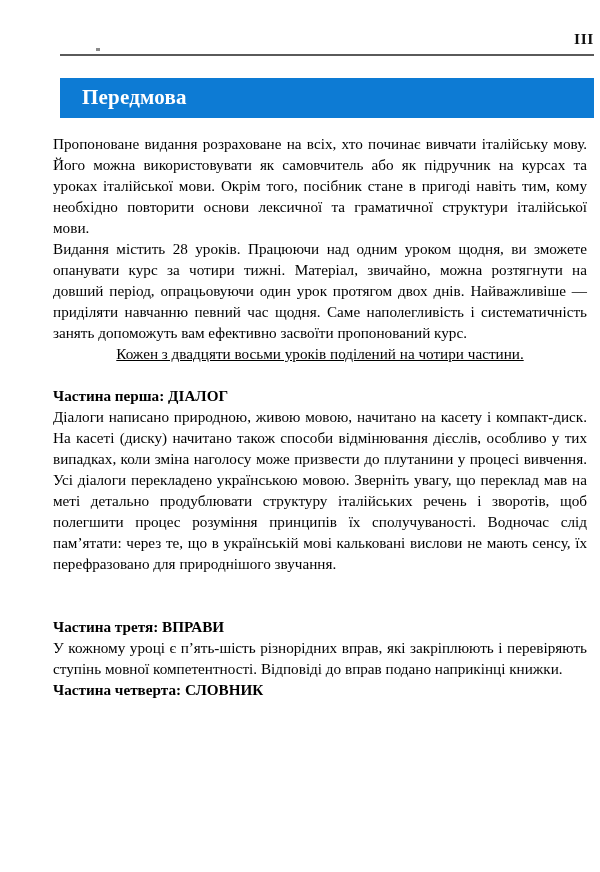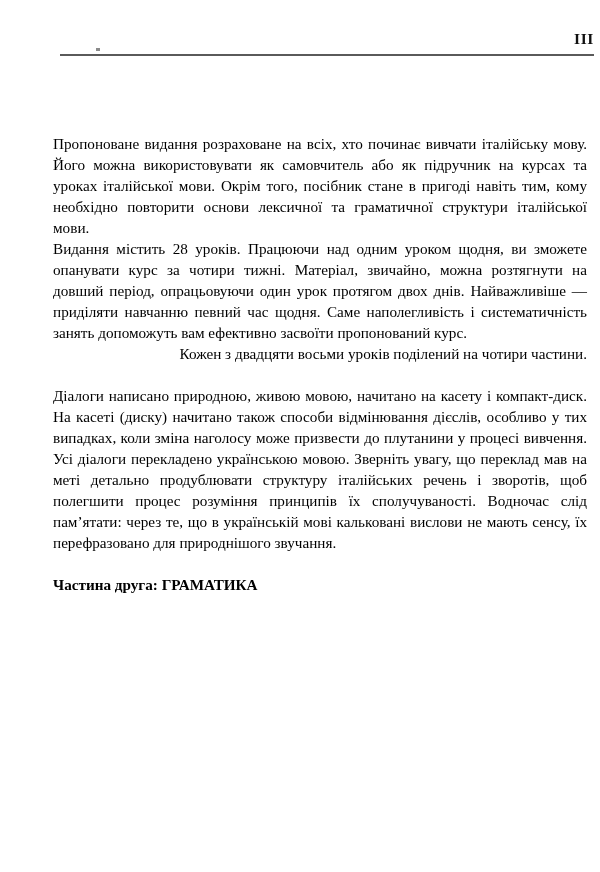--- a/index.html
+++ b/index.html
@@ -81,21 +81,22 @@
     font-size: 15.2px;
     line-height: 21px;
   }
   p.para {
     margin: 0;
     text-align: justify;
     text-justify: inter-word;
     hyphens: manual;
   }
   p.para.last-ragged {
-    text-align: right;
+    text-align: center;
+    text-decoration: underline;
   }
   .section-head {
     margin: 0;
     font-size: 15.2px;
     font-weight: bold;
     text-align: left;
     line-height: 21px;
   }
   .gap {
     height: 21px;
@@ -105,36 +106,42 @@
 <body>
 
 <div class="page">
 
   <div class="running-head">
     <div class="folio">III</div>
     <div class="head-speck"></div>
     <div class="head-rule"></div>
   </div>
 
+  <div class="title-banner">
+    <div class="title-banner-text">Передмова</div>
+  </div>
 
   <div class="body-col">
 
     <p class="para">Пропоноване видання розраховане на всіх, хто починає вивчати іта­лійську мову. Його можна використовувати як самовчитель або як підручник на курсах та уроках італійської мови. Окрім того, посібник стане в пригоді навіть тим, кому необхідно повторити основи лексичної та граматичної структури італійської мови.</p>
 
     <p class="para">Видання містить 28 уроків. Працюючи над одним уроком щодня, ви зможете опанувати курс за чотири тижні. Матеріал, звичайно, можна розтягнути на довший період, опрацьовуючи один урок протягом двох днів. Найважливіше — приділяти навчанню певний час щодня. Саме наполегливість і систематичність занять допоможуть вам ефек­тивно засвоїти пропонований курс.</p>
 
     <p class="para last-ragged">Кожен з двадцяти восьми уроків поділений на чотири частини.</p>
 
     <div class="gap"></div>
 
+    <div class="section-head">Частина перша: ДІАЛОГ</div>
     <p class="para">Діалоги написано природною, живою мовою, начитано на касету і компакт-диск. На касеті (диску) начитано також способи відмінювання дієслів, особливо у тих випадках, коли зміна наголосу може призвести до плутанини у процесі вивчення. Усі діалоги перекладено українською мовою. Зверніть увагу, що переклад мав на меті детально продублювати структуру італійських речень і зворотів, щоб полегшити процес розуміння принципів їх сполучуваності. Водночас слід пам’ятати: через те, що в українській мові кальковані вислови не мають сенсу, їх перефразовано для природнішого зву­чання.</p>
 
     <div class="gap"></div>
 
-    <div class="section-head">Частина друга: ГРАМАТИКА</div>
 
     <div class="gap"></div>
 
+    <div class="section-head">Частина третя: ВПРАВИ</div>
+    <p class="para">У кожному уроці є п’ять-шість різнорідних вправ, які закріплюють і перевіряють ступінь мовної компетентності. Відповіді до вправ подано наприкінці книжки.</p>
 
+    <div class="section-head">Частина четверта: СЛОВНИК</div>
 
   </div>
 
 </div>
 
 </body></html>

